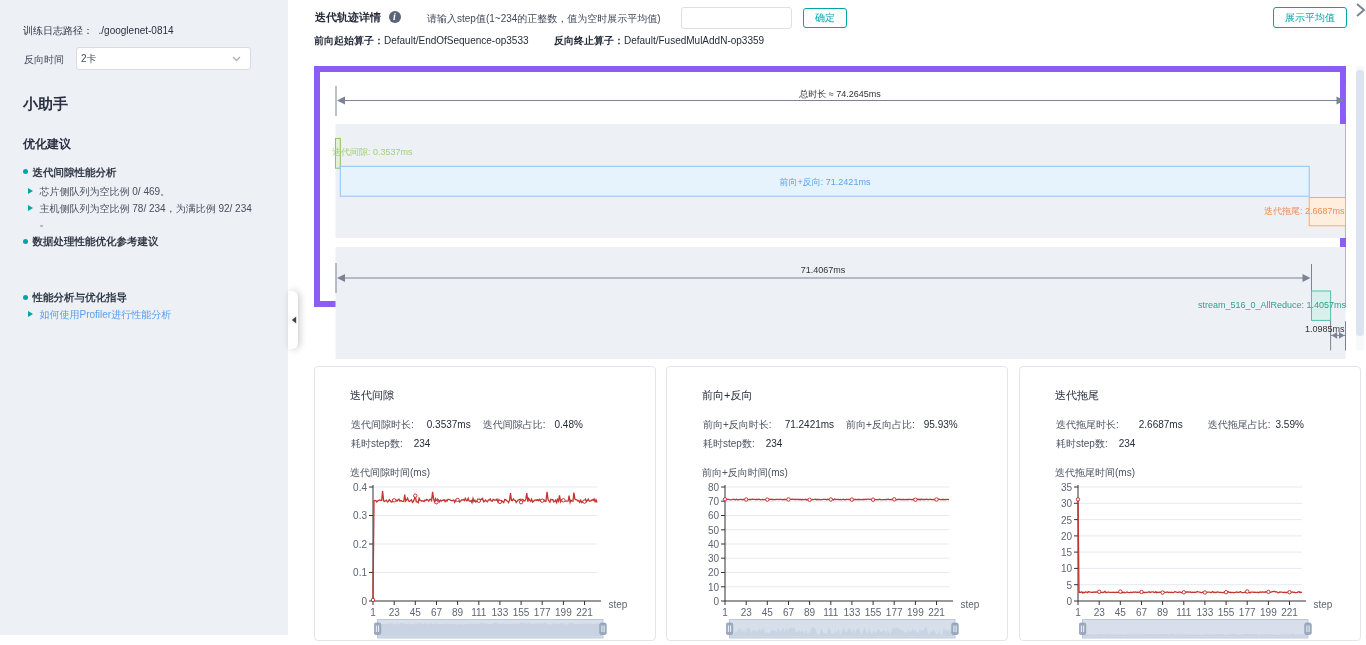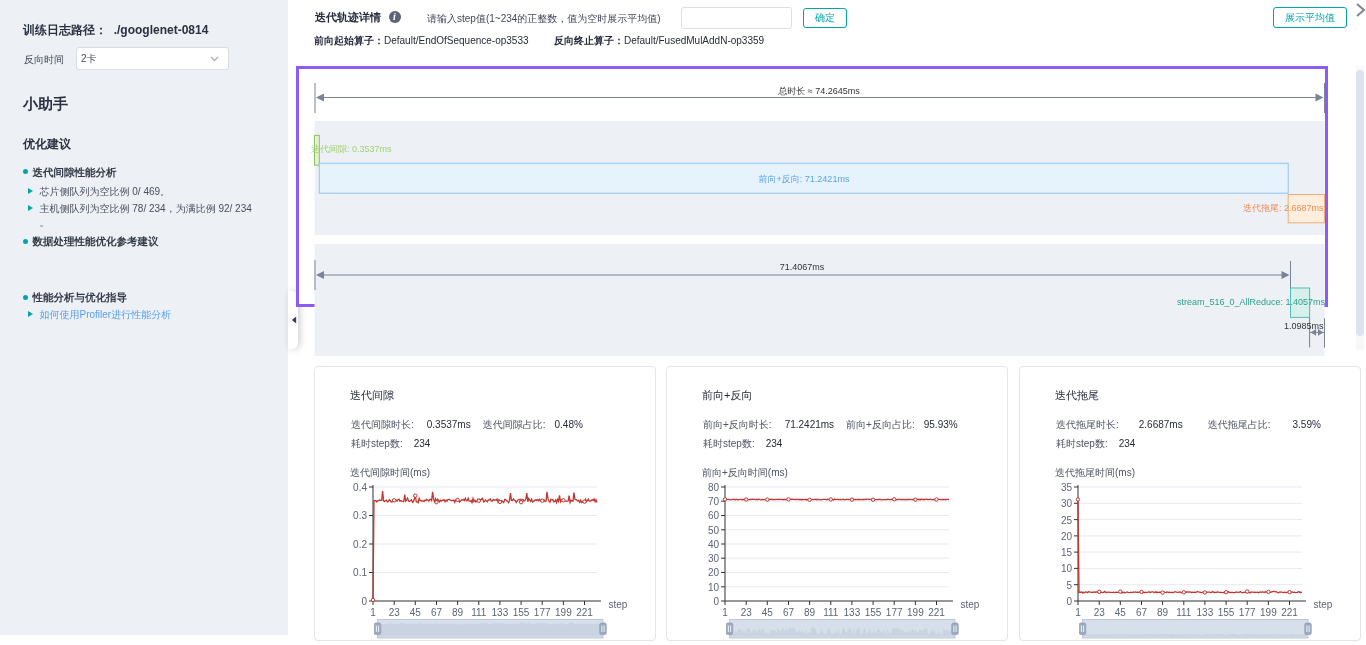--- a/index.html
+++ b/index.html
@@ -1,44 +1,44 @@
 <!DOCTYPE html>
 <html><head><meta charset="utf-8">
 <style>
 *{margin:0;padding:0;box-sizing:border-box}
 html,body{width:1366px;height:645px;font-family:"Liberation Sans",sans-serif;background:#fff;overflow:hidden}
 .abs{position:absolute}
 #root{position:relative;width:1366px;height:645px;background:#fff;overflow:hidden}
 .sidebar{left:0;top:0;width:288px;height:635px;background:#edf0f5}
-.sbbold{font-weight:bold;color:#2a3040;font-size:12px;line-height:13px}
+.sbbold{font-weight:normal;color:#2a3040;font-size:10px;line-height:13px}
 .sbtext{font-size:10px;color:#43495a;line-height:13px}
 .selbox{background:#fff;border:1px solid #d8dbe1;border-radius:3px}
 .sbullet{font-size:10.5px;font-weight:bold;color:#333a47;line-height:14px;padding-left:9.5px}
 .sitem{font-size:10px;color:#474e5d;line-height:13.5px;padding-left:12px}
 .dot{position:absolute;left:0;top:4.5px;width:5px;height:5px;border-radius:50%;background:#00a5a7}
 .tri{position:absolute;left:0;top:3px;width:0;height:0;border-left:5px solid #00a5a7;border-top:3.75px solid transparent;border-bottom:3.75px solid transparent}
 .handle{left:288px;top:290.5px;width:9.5px;height:58px;background:#fff;border-radius:0 6px 6px 0;box-shadow:2px 0 7px rgba(0,0,0,0.2)}
 .infoi{left:388.5px;top:11px;width:12px;height:12px;border-radius:50%;background:#5a6379;color:#fff;font-size:10px;font-style:italic;font-weight:bold;text-align:center;line-height:12px;font-family:"Liberation Serif",serif}
 .tealbtn{border:1px solid #00a5a7;color:#00a5a7;font-size:10px;text-align:center;border-radius:3px;background:#fff}
-.chartbox{left:296px;top:66px;width:1032px;height:241px;border:3px solid #8b5cf6;background:#fff}
+.chartbox{left:314px;top:66px;width:1032px;height:241px;border:6px solid #8b5cf6;background:#fff}
 .sbar-track{left:1356px;top:66px;width:7.5px;height:284px;background:#f7f8fa}
 .sbar-thumb{left:1356px;top:70px;width:7.5px;height:266px;background:#dce3f0;border-radius:4px}
 .card{background:#fff;border:1px solid #e3e5ea;border-radius:4px}
 .ctitle{font-size:11px;font-weight:normal;color:#252b3a;line-height:14px}
 .cstat{font-size:10px;color:#4c5261;line-height:13px}
 .cv{color:#252b3a}
 .clab{font-size:10px;color:#4c5261;line-height:13px}
 </style></head>
 <body>
 <div id="root">
 
 <div class="abs sidebar"></div>
 <div class="abs sbbold" style="left:23px;top:23.5px">训练日志路径：&nbsp;&nbsp;./googlenet-0814</div>
 <div class="abs sbtext" style="left:24px;top:53px">反向时间</div>
-<div class="abs selbox" style="left:75.5px;top:47px;width:153px;height:23px">
+<div class="abs selbox" style="left:75.5px;top:47px;width:175px;height:23px">
   <span style="position:absolute;left:4.5px;top:4px;font-size:10px;color:#464c59">2卡</span>
   <svg style="position:absolute;right:9px;top:8px" width="9" height="6" viewBox="0 0 9 6">
         <polyline points="1,1 4.5,4.5 8,1" fill="none" stroke="#aab0bc" stroke-width="1.3"></polyline>
       </svg>
 </div>
 <div class="abs" style="left:23px;top:95px;font-size:15px;font-weight:bold;color:#2a3040">小助手</div>
 <div class="abs" style="left:23px;top:136px;font-size:12px;font-weight:bold;color:#2a3040">优化建议</div>
 <div class="abs sbullet" style="left:23px;top:164.5px"><span class="dot"></span>迭代间隙性能分析</div>
 <div class="abs sitem" style="left:27.5px;top:184.5px"><span class="tri"></span>芯片侧队列为空比例 0/ 469。</div>
 <div class="abs sitem" style="left:27.5px;top:202px"><span class="tri"></span>主机侧队列为空比例 78/ 234，为满比例 92/ 234<br>。</div>
@@ -249,21 +249,21 @@
           <rect x="0.25" y="4" width="6.5" height="11.5" rx="1.5" fill="#9caabf" stroke="#8d9cb5" stroke-width="0.7"></rect>
           <line x1="2.4" y1="6.5" x2="2.4" y2="13" stroke="#eef1f6" stroke-width="1"></line>
           <line x1="4.6" y1="6.5" x2="4.6" y2="13" stroke="#eef1f6" stroke-width="1"></line>
           <rect x="225.75" y="4" width="6.5" height="11.5" rx="1.5" fill="#9caabf" stroke="#8d9cb5" stroke-width="0.7"></rect>
           <line x1="227.9" y1="6.5" x2="227.9" y2="13" stroke="#eef1f6" stroke-width="1"></line>
           <line x1="230.1" y1="6.5" x2="230.1" y2="13" stroke="#eef1f6" stroke-width="1"></line>
         </svg></div>
 </div>
 <div class="card abs" style="left:1019px;top:366px;width:342px;height:275px">
   <div class="abs ctitle" style="left:35px;top:21px">迭代拖尾</div>
-  <div class="abs cstat" style="left:36px;top:51px">迭代拖尾时长:<span class="cv" style="margin-left:20px">2.6687ms</span><span style="margin-left:25px">迭代拖尾占比:</span><span class="cv" style="margin-left:22px">3.59%</span></div>
+  <div class="abs cstat" style="left:36px;top:51px">迭代拖尾时长:<span class="cv" style="margin-left:20px">2.6687ms</span><span style="margin-left:25px">迭代拖尾占比:</span><span class="cv" style="margin-left:5px">3.59%</span></div>
   <div class="abs cstat" style="left:36px;top:70px">耗时step数:<span class="cv" style="margin-left:11px">234</span></div>
   <div class="abs clab" style="left:35px;top:99px">迭代拖尾时间(ms)</div>
   <div class="abs" style="left:34px;top:112px;width:300px;height:140px">
         <svg class="abs" style="left:0;top:0" width="300" height="140" viewBox="0 0 300 140">
           <line x1="24.0" y1="105.7" x2="248.0" y2="105.7" stroke="#e6e9f0" stroke-width="1"></line>
           <line x1="24.0" y1="89.4" x2="248.0" y2="89.4" stroke="#e6e9f0" stroke-width="1"></line>
           <line x1="24.0" y1="73.1" x2="248.0" y2="73.1" stroke="#e6e9f0" stroke-width="1"></line>
           <line x1="24.0" y1="56.9" x2="248.0" y2="56.9" stroke="#e6e9f0" stroke-width="1"></line>
           <line x1="24.0" y1="40.6" x2="248.0" y2="40.6" stroke="#e6e9f0" stroke-width="1"></line>
           <line x1="24.0" y1="24.3" x2="248.0" y2="24.3" stroke="#e6e9f0" stroke-width="1"></line>

